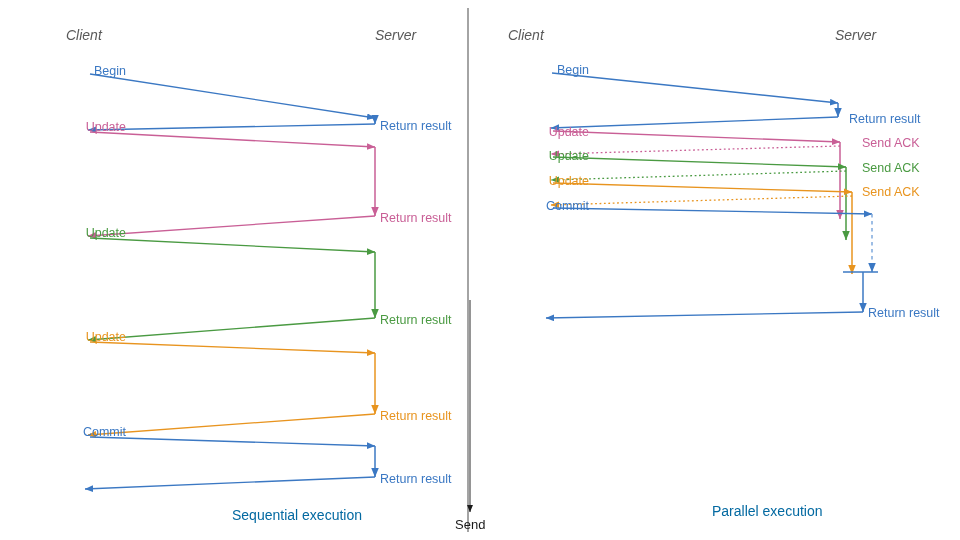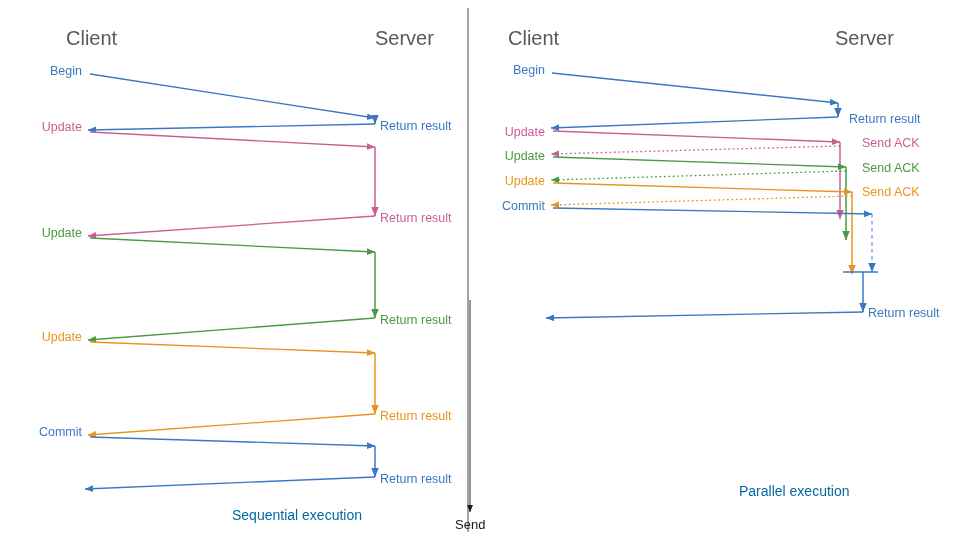--- a/index.html
+++ b/index.html
@@ -1,22 +1,22 @@
 <!DOCTYPE html>
 <html><head>
 <meta charset="utf-8">
 <style>
   html,body{margin:0;padding:0;background:#ffffff;}
   body{width:960px;height:540px;overflow:hidden;
        font-family:"Liberation Sans","DejaVu Sans",sans-serif;}
   #stage{position:relative;width:960px;height:540px;background:#fff;}
   #canvas{position:absolute;left:0;top:0;width:960px;height:540px;}
   .lbl{position:absolute;font-size:12.5px;line-height:1;white-space:nowrap;}
-  .lbl.r{text-align:right;}
-  .hdr{font-size:20px;color:#595959;}
+  .lbl.r{text-align:right;padding-left:44px;}
+  .hdr{font-style:italic;font-size:14px;color:#595959;}
   .cap{font-size:14px;color:#0369a1;}
   .timelbl{font-size:13px;color:#1a1a1a;}
 </style>
 </head>
 <body>
 
 <div id="stage">
   <svg id="canvas" viewBox="0 0 960 540" xmlns="http://www.w3.org/2000/svg">
       <defs>
         <marker id="ah-blue" markerWidth="7" markerHeight="7" refX="6.2" refY="2.6" orient="auto" markerUnits="strokeWidth">
@@ -106,15 +106,15 @@
     <div class="lbl r" style="color: rgb(59, 120, 195); top: 64px; left: 0px; width: 545px;">Begin</div>
     <div class="lbl r" style="color: rgb(201, 95, 150); top: 126px; left: 0px; width: 545px;">Update</div>
     <div class="lbl r" style="color: rgb(74, 154, 66); top: 150px; left: 0px; width: 545px;">Update</div>
     <div class="lbl r" style="color: rgb(232, 148, 31); top: 175px; left: 0px; width: 545px;">Update</div>
     <div class="lbl r" style="color: rgb(59, 120, 195); top: 200px; left: 0px; width: 545px;">Commit</div>
     <div class="lbl" style="color: rgb(59, 120, 195); top: 113px; left: 849px;">Return result</div>
     <div class="lbl" style="color: rgb(201, 95, 150); top: 137px; left: 862px;">Send ACK</div>
     <div class="lbl" style="color: rgb(74, 154, 66); top: 162px; left: 862px;">Send ACK</div>
     <div class="lbl" style="color: rgb(232, 148, 31); top: 186px; left: 862px;">Send ACK</div>
     <div class="lbl" style="color: rgb(59, 120, 195); top: 307px; left: 868px;">Return result</div>
-    <div class="lbl cap" style="left: 712px; top: 484px; margin-left: 27px;">Parallel execution</div>
+    <div class="lbl cap" style="left: 712px; top: 504px;">Parallel execution</div>
     <div class="lbl timelbl" style="left: 455px; top: 518px;">Send</div>
   </div>
 
 </body></html>

